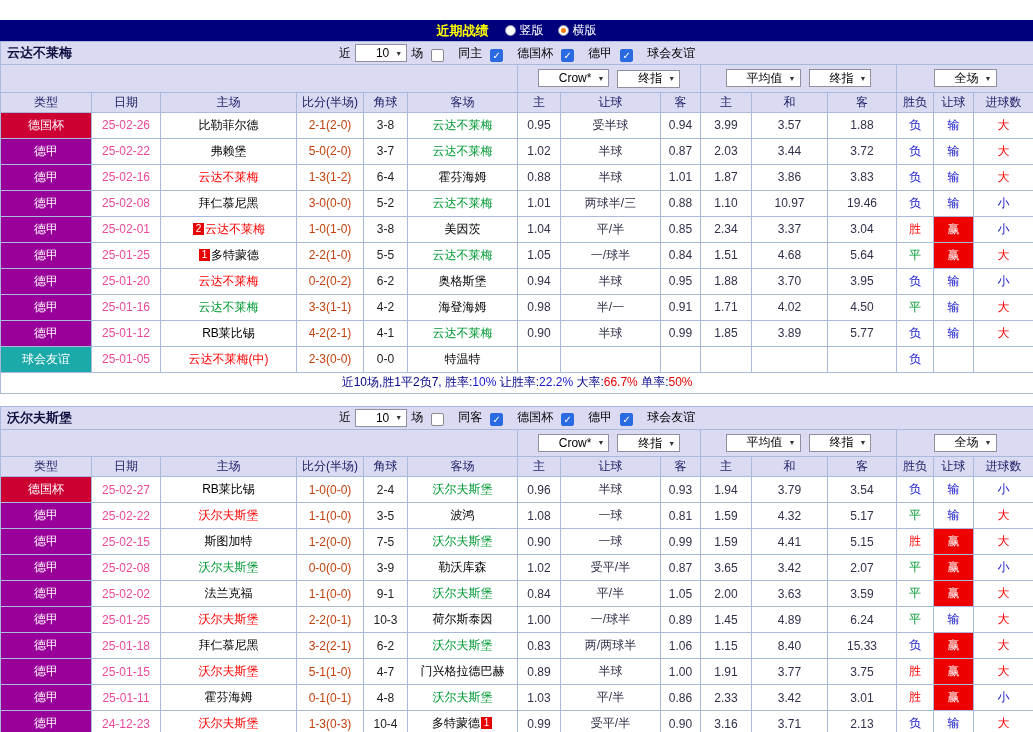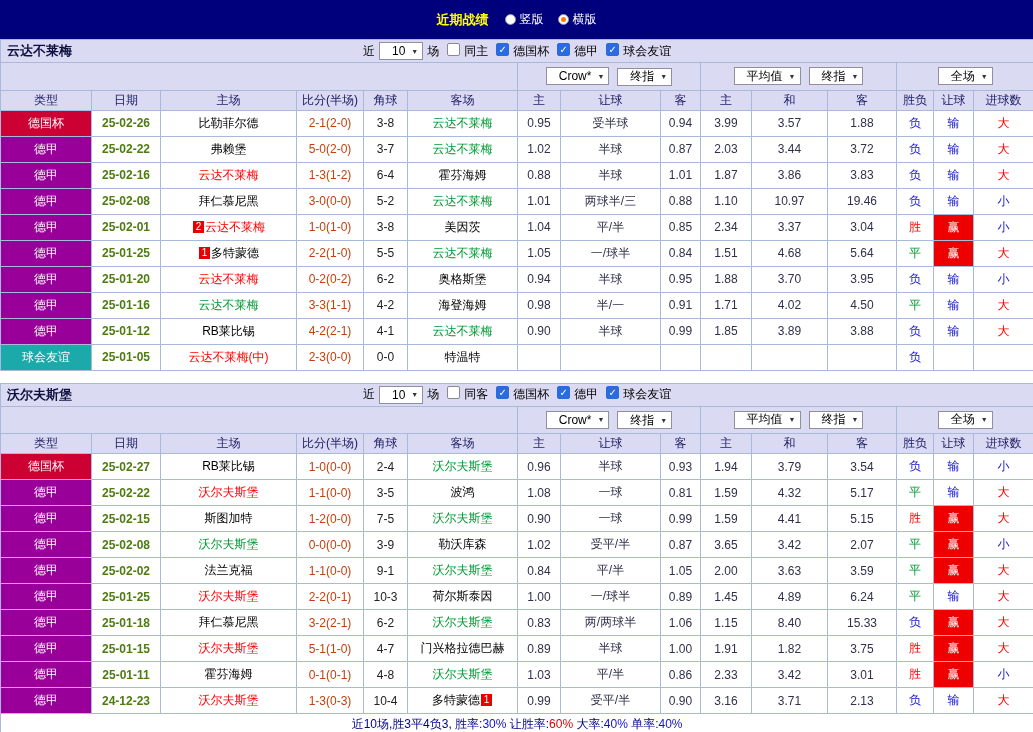--- a/index.html
+++ b/index.html
@@ -5,22 +5,22 @@
   * { margin:0; padding:0; box-sizing:border-box; }
   html,body { background:#fff; }
   body {
     width:1033px;
     font-family:"Liberation Sans","DejaVu Sans",sans-serif;
     font-size:12px;
     color:#000;
   }
   
   .topbar {
-    height:39px; background:#00007D;
-    display:flex; align-items:center; justify-content:center; gap:16px;
+    height:21px; background:#00007D;
+    display:flex; align-items:center; justify-content:center; gap:16px;margin-top:20px;
   }
   .topbar-title { color:#FFFF00; font-weight:bold; font-size:13px; }
   .topbar-radios { display:inline-flex; align-items:center; gap:14px; }
   .radio-item { display:inline-flex; align-items:center; gap:4px; color:#fff; cursor:pointer; }
   .radio {
     width:11px; height:11px; border-radius:50%; background:#fff;
     border:1px solid #8f8fae; position:relative; display:inline-block; flex:0 0 auto;
   }
   .radio.checked::after {
     content:""; position:absolute; left:2px; top:2px;
@@ -29,45 +29,45 @@
   
   .grid { border-collapse:collapse; table-layout:fixed; width:1033px; }
   .grid td, .grid th {
     border:1px solid #A8B9DB; text-align:center;
     overflow:hidden; white-space:nowrap;
   }
   .bar-cell { background:#DADAF2; height:23px; padding:0 6px; }
   .bar { display:flex; align-items:center; position:relative; height:100%; }
   .team-title { font-weight:bold; font-size:13px; position:absolute; left:0; color:#101040; }
   .filters { display:flex; align-items:center; gap:4px; margin:0 auto; }
-  .cb-item { display:inline-flex; align-items:flex-start; gap:4px; cursor:pointer; margin-left:4px; }
+  .cb-item { display:inline-flex; align-items:flex-end; gap:14px; cursor:pointer; margin-left:4px; }
   .cb {
     width:13px; height:13px; border:1px solid #8a8a8a; background:#fff; border-radius:2px;
     display:inline-flex; align-items:center; justify-content:center;
     font-size:10px; line-height:11px; color:#fff; flex:0 0 auto;
   }
   .cb.checked { background:#2B6BE2; border-color:#2B6BE2; }
   .sel {
     display:inline-flex; align-items:center; background:#fff;
-    border:1px solid #8f8f9f; height:18px; padding:0 4px 0 12px; gap:6px;
+    border:1px solid #8f8f9f; height:18px; padding:0 4px 0 20px; gap:6px;
     cursor:pointer; color:#000;
   }
   .sel-arrow { font-size:7px; color:#333; }
   .dd-cell { background:#DADAF2; height:25px; }
   .dd-cell .sel { margin:4px 4px; }
   .head-row th {
     background:#DADAF2; height:20px; font-weight:normal;
     color:#1B1B64; font-size:12px;
   }
   .data-row td { height:26px; background:#fff; }
   .league { color:#fff; font-size:12px; }
   .league.cup { background:#CC0033; }
   .league.lg  { background:#990099; }
   .league.fr  { background:#1CA9A9; }
-  .date { color:#4d7c0f;font-weight:bold; }
+  .date { color:#ec4899; }
   .teamcell { padding:0 1px; }
   .team { cursor:pointer; }
   .team-normal { color:#000; }
   .team-red   { color:#FF0000; }
   .team-green { color:#009933; }
   .rank-badge {
     display:inline-block; background:#E60000; color:#fff;
     font-size:10px; line-height:12px; min-width:11px; padding:0 1px;
     margin:0 1px; vertical-align:1px;
   }
@@ -335,41 +335,44 @@
             <td class="date">25-01-12</td>
             <td class="teamcell"><span class="team team-normal">RB莱比锡</span></td>
             <td class="score">4-2(2-1)</td>
             <td class="corner">4-1</td>
             <td class="teamcell"><span class="team team-green">云达不莱梅</span></td>
             <td class="odds">0.90</td>
             <td class="odds">半球</td>
             <td class="odds">0.99</td>
             <td class="odds">1.85</td>
             <td class="odds">3.89</td>
-            <td class="odds">3.88</td>
+            <td class="odds">5.77</td>
             <td class="res lose">负</td>
             <td class="hcp hlose">输</td>
             <td class="goal big">大</td>
           </tr>
           <tr class="data-row">
             <td class="league fr">球会友谊</td>
             <td class="date">25-01-05</td>
             <td class="teamcell"><span class="team team-red">云达不莱梅(中)</span></td>
             <td class="score">2-3(0-0)</td>
             <td class="corner">0-0</td>
             <td class="teamcell"><span class="team team-normal">特温特</span></td>
             <td class="odds"></td>
             <td class="odds"></td>
             <td class="odds"></td>
             <td class="odds"></td>
             <td class="odds"></td>
             <td class="odds"></td>
             <td class="res lose">负</td>
             <td class="hcp "></td>
             <td class="goal "></td>
+          </tr>
+          <tr class="sum-row">
+            <td colspan="15"><span class="sum-navy">近10场,胜1平2负7, 胜率:</span><span class="sum-blue">10%</span><span class="sum-navy"> 让胜率:</span><span class="sum-blue">22.2%</span><span class="sum-navy"> 大率:</span><span class="sum-red">66.7%</span><span class="sum-navy"> 单率:</span><span class="sum-red">50%</span></td>
           </tr>
         </tbody>
       </table>
     </div>
   <div class="section-gap"></div>
   <div>
       <table class="grid">
         <colgroup>
           <col style="width:91px">
           <col style="width:69px">
@@ -580,21 +583,21 @@
             <td class="league lg">德甲</td>
             <td class="date">25-01-15</td>
             <td class="teamcell"><span class="team team-red">沃尔夫斯堡</span></td>
             <td class="score">5-1(1-0)</td>
             <td class="corner">4-7</td>
             <td class="teamcell"><span class="team team-normal">门兴格拉德巴赫</span></td>
             <td class="odds">0.89</td>
             <td class="odds">半球</td>
             <td class="odds">1.00</td>
             <td class="odds">1.91</td>
-            <td class="odds">1.82</td>
+            <td class="odds">3.77</td>
             <td class="odds">3.75</td>
             <td class="res win">胜</td>
             <td class="hcp hwin">赢</td>
             <td class="goal big">大</td>
           </tr>
           <tr class="data-row">
             <td class="league lg">德甲</td>
             <td class="date">25-01-11</td>
             <td class="teamcell"><span class="team team-normal">霍芬海姆</span></td>
             <td class="score">0-1(0-1)</td>

